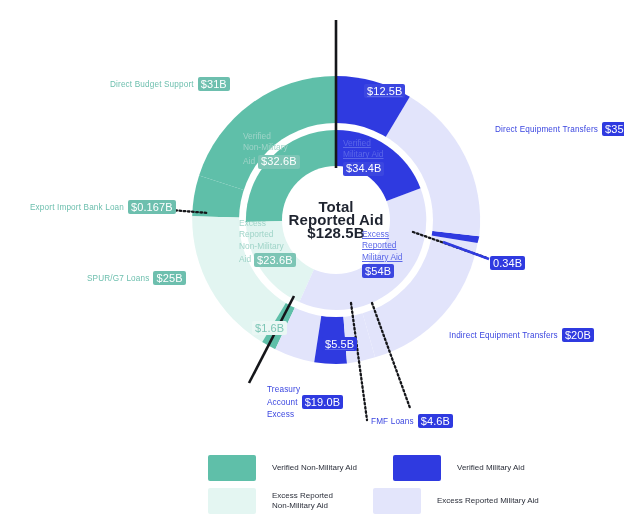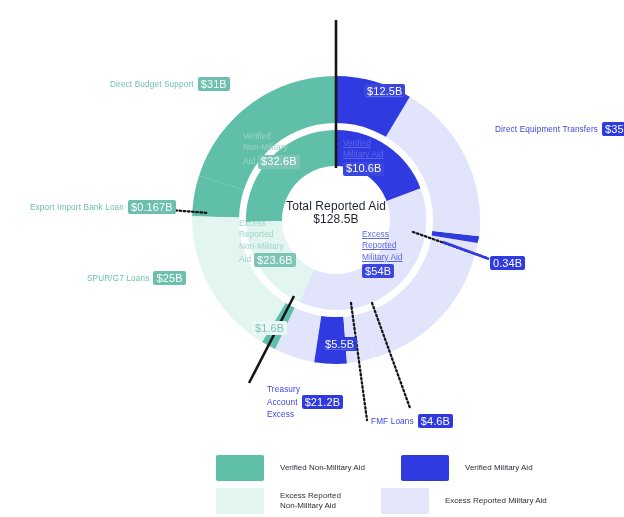--- a/index.html
+++ b/index.html
@@ -48,29 +48,29 @@
     font-size:8.4px;
     line-height:11.4px;
     white-space:nowrap;
   }
   .ring-lbl .val { margin-top:1px; }
 
   .center-txt {
     position:absolute;
     text-align:center;
     color:#1f2430;
-    font-size:12px;
-    font-weight:normal;
+    font-size:15px;
+    font-weight:bold;
     line-height:13px;
     letter-spacing:.1px;
   }
 
   #legend {
     position:absolute;
-    left:216px; top:452px;
+    left:208px; top:452px;
     width:400px; height:60px;
   }
   .lg-item {
     position:absolute;
     display:flex;
     align-items:center;
   }
   .lg-sw { width:48px; height:26px; border-radius:2px; flex:0 0 auto; }
   .lg-tx {
     margin-left:16px;
@@ -153,21 +153,21 @@
     <div>Non-Military</div>
     <div style="display:flex;align-items:center;gap:3px;">
       <span>Aid</span>
       <span class="val">$32.6B</span>
     </div>
   </div>
 
   <div class="ring-lbl blueL" style="left:343px; top:138px;">
     <div>Verified</div>
     <div>Military Aid</div>
-    <div><span class="val">$10.6B</span></div>
+    <div><span class="val">$34.4B</span></div>
   </div>
 
   <div class="ring-lbl tealL" style="left:239px; top:218px;">
     <div>Excess</div>
     <div>Reported</div>
     <div>Non-Military</div>
     <div style="display:flex;align-items:center;gap:3px;">
       <span>Aid</span>
       <span class="val">$23.6B</span>
     </div>
@@ -196,34 +196,38 @@
   </div>
 
   <div class="lbl tealL" style="left:252px; top:321px;">
     <span class="val" style="background:#eaf7f4;color:#7cc5b5;">$1.6B</span>
   </div>
 
   <div class="lbl blue stack" style="left:267px; top:384px;">
     <div style="line-height:11px;">Treasury</div>
     <div style="line-height:11px;display:flex;align-items:center;gap:4px;">
       <span>Account</span>
-      <span class="val">$21.2B</span>
+      <span class="val">$19.0B</span>
     </div>
     <div style="line-height:11px;">Excess</div>
   </div>
 
   <div class="lbl blue" style="left:371px; top:414px;">
     <span class="lbl-text">FMF Loans</span>
     <span class="val">$4.6B</span>
   </div>
 
   <div class="lbl blueL" style="left:322px; top:337px;">
     <span class="val" style="background:#2f3ae0;">$5.5B</span>
   </div>
 
+  <div class="lbl blue" style="left:449px; top:328px;">
+    <span class="lbl-text">Indirect Equipment Transfers</span>
+    <span class="val">$20B</span>
+  </div>
 
   <div class="lbl blue" style="left:490px; top:256px;">
     <span class="val">0.34B</span>
   </div>
 
   <div class="lbl blue" style="left:495px; top:122px;">
     <span class="lbl-text">Direct Equipment Transfers</span>
     <span class="val">$35.6B</span>
   </div>
 

